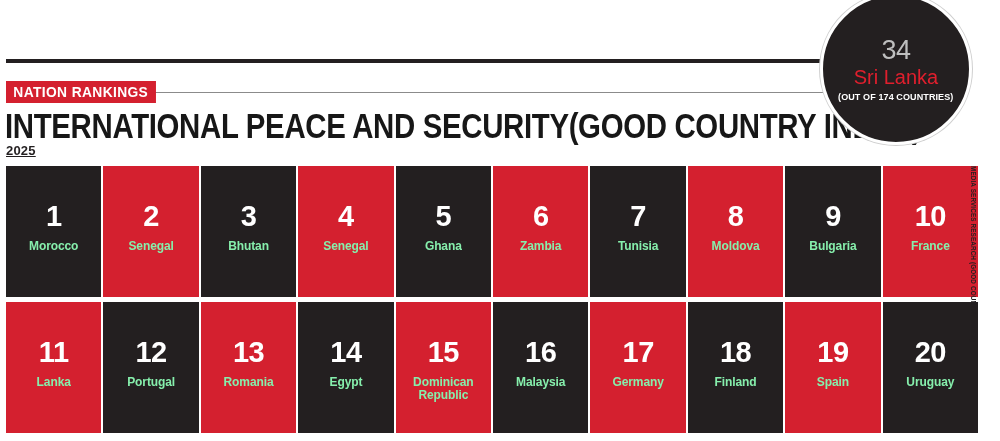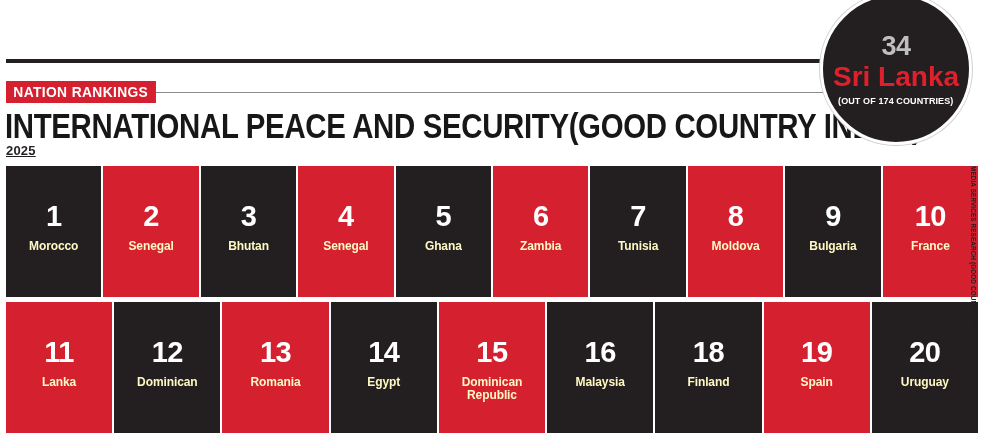--- a/index.html
+++ b/index.html
@@ -56,25 +56,25 @@
     width:152px; height:152px;
     border-radius:50%;
     background:#231f20;
     border:3px solid #ffffff;
     box-shadow:0 0 0 1px #cfcfcf;
     display:flex; flex-direction:column;
     align-items:center; justify-content:center;
     overflow:hidden;
   }
   .badge-rank {
-    font-size:27px; font-weight:bold; color:#bfbfbf;
+    font-size:27px; font-weight:normal; color:#bfbfbf;
     line-height:1; letter-spacing:-0.5px; margin-bottom:3px;
   }
   .badge-country {
-    font-size:28px; font-weight:bold; color:#e01f2d;
+    font-size:20px; font-weight:normal; color:#e01f2d;
     line-height:1; margin-bottom:5px;
   }
   .badge-note {
     font-size:9.5px; font-weight:bold; color:#ffffff;
     line-height:1; letter-spacing:0.1px;
     transform:scaleX(0.95);
   }
 
   
   .grid { position:absolute; left:6px; top:166px; width:972px; }
@@ -92,21 +92,21 @@
   .tile.dark { background:#231f20; }
   .tile.red  { background:#d4202f; }
 
   .tile-rank {
     font-size:29px; font-weight:bold; line-height:1;
     letter-spacing:-0.5px; margin-bottom:9px;
     color:#ffffff;
   }
   .tile-name {
     font-size:12px; font-weight:bold; line-height:1.12;
-    text-align:center; color:#fef9c3;
+    text-align:center; color:#86efac;
     padding:0 3px; letter-spacing:-0.1px;
   }
 
   
   .credit {
     position:absolute; left:980px; top:166px;
     width:131px; height:14px;
     transform:rotate(90deg); transform-origin:left top;
     font-size:6.3px; font-weight:bold; color:#231f20;
     letter-spacing:0.15px; white-space:nowrap;
@@ -178,38 +178,42 @@
           <div class="tile-name">France</div>
         </div>
       </div>
     <div class="row row-2">
         <div class="tile red">
           <div class="tile-rank">11</div>
           <div class="tile-name">Lanka</div>
         </div>
         <div class="tile dark">
           <div class="tile-rank">12</div>
-          <div class="tile-name">Dominican</div>
+          <div class="tile-name">Portugal</div>
         </div>
         <div class="tile red">
           <div class="tile-rank">13</div>
           <div class="tile-name">Romania</div>
         </div>
         <div class="tile dark">
           <div class="tile-rank">14</div>
           <div class="tile-name">Egypt</div>
         </div>
         <div class="tile red">
           <div class="tile-rank">15</div>
           <div class="tile-name">Dominican Republic</div>
         </div>
         <div class="tile dark">
           <div class="tile-rank">16</div>
           <div class="tile-name">Malaysia</div>
         </div>
+        <div class="tile red">
+          <div class="tile-rank">17</div>
+          <div class="tile-name">Germany</div>
+        </div>
         <div class="tile dark">
           <div class="tile-rank">18</div>
           <div class="tile-name">Finland</div>
         </div>
         <div class="tile red">
           <div class="tile-rank">19</div>
           <div class="tile-name">Spain</div>
         </div>
         <div class="tile dark">
           <div class="tile-rank">20</div>

